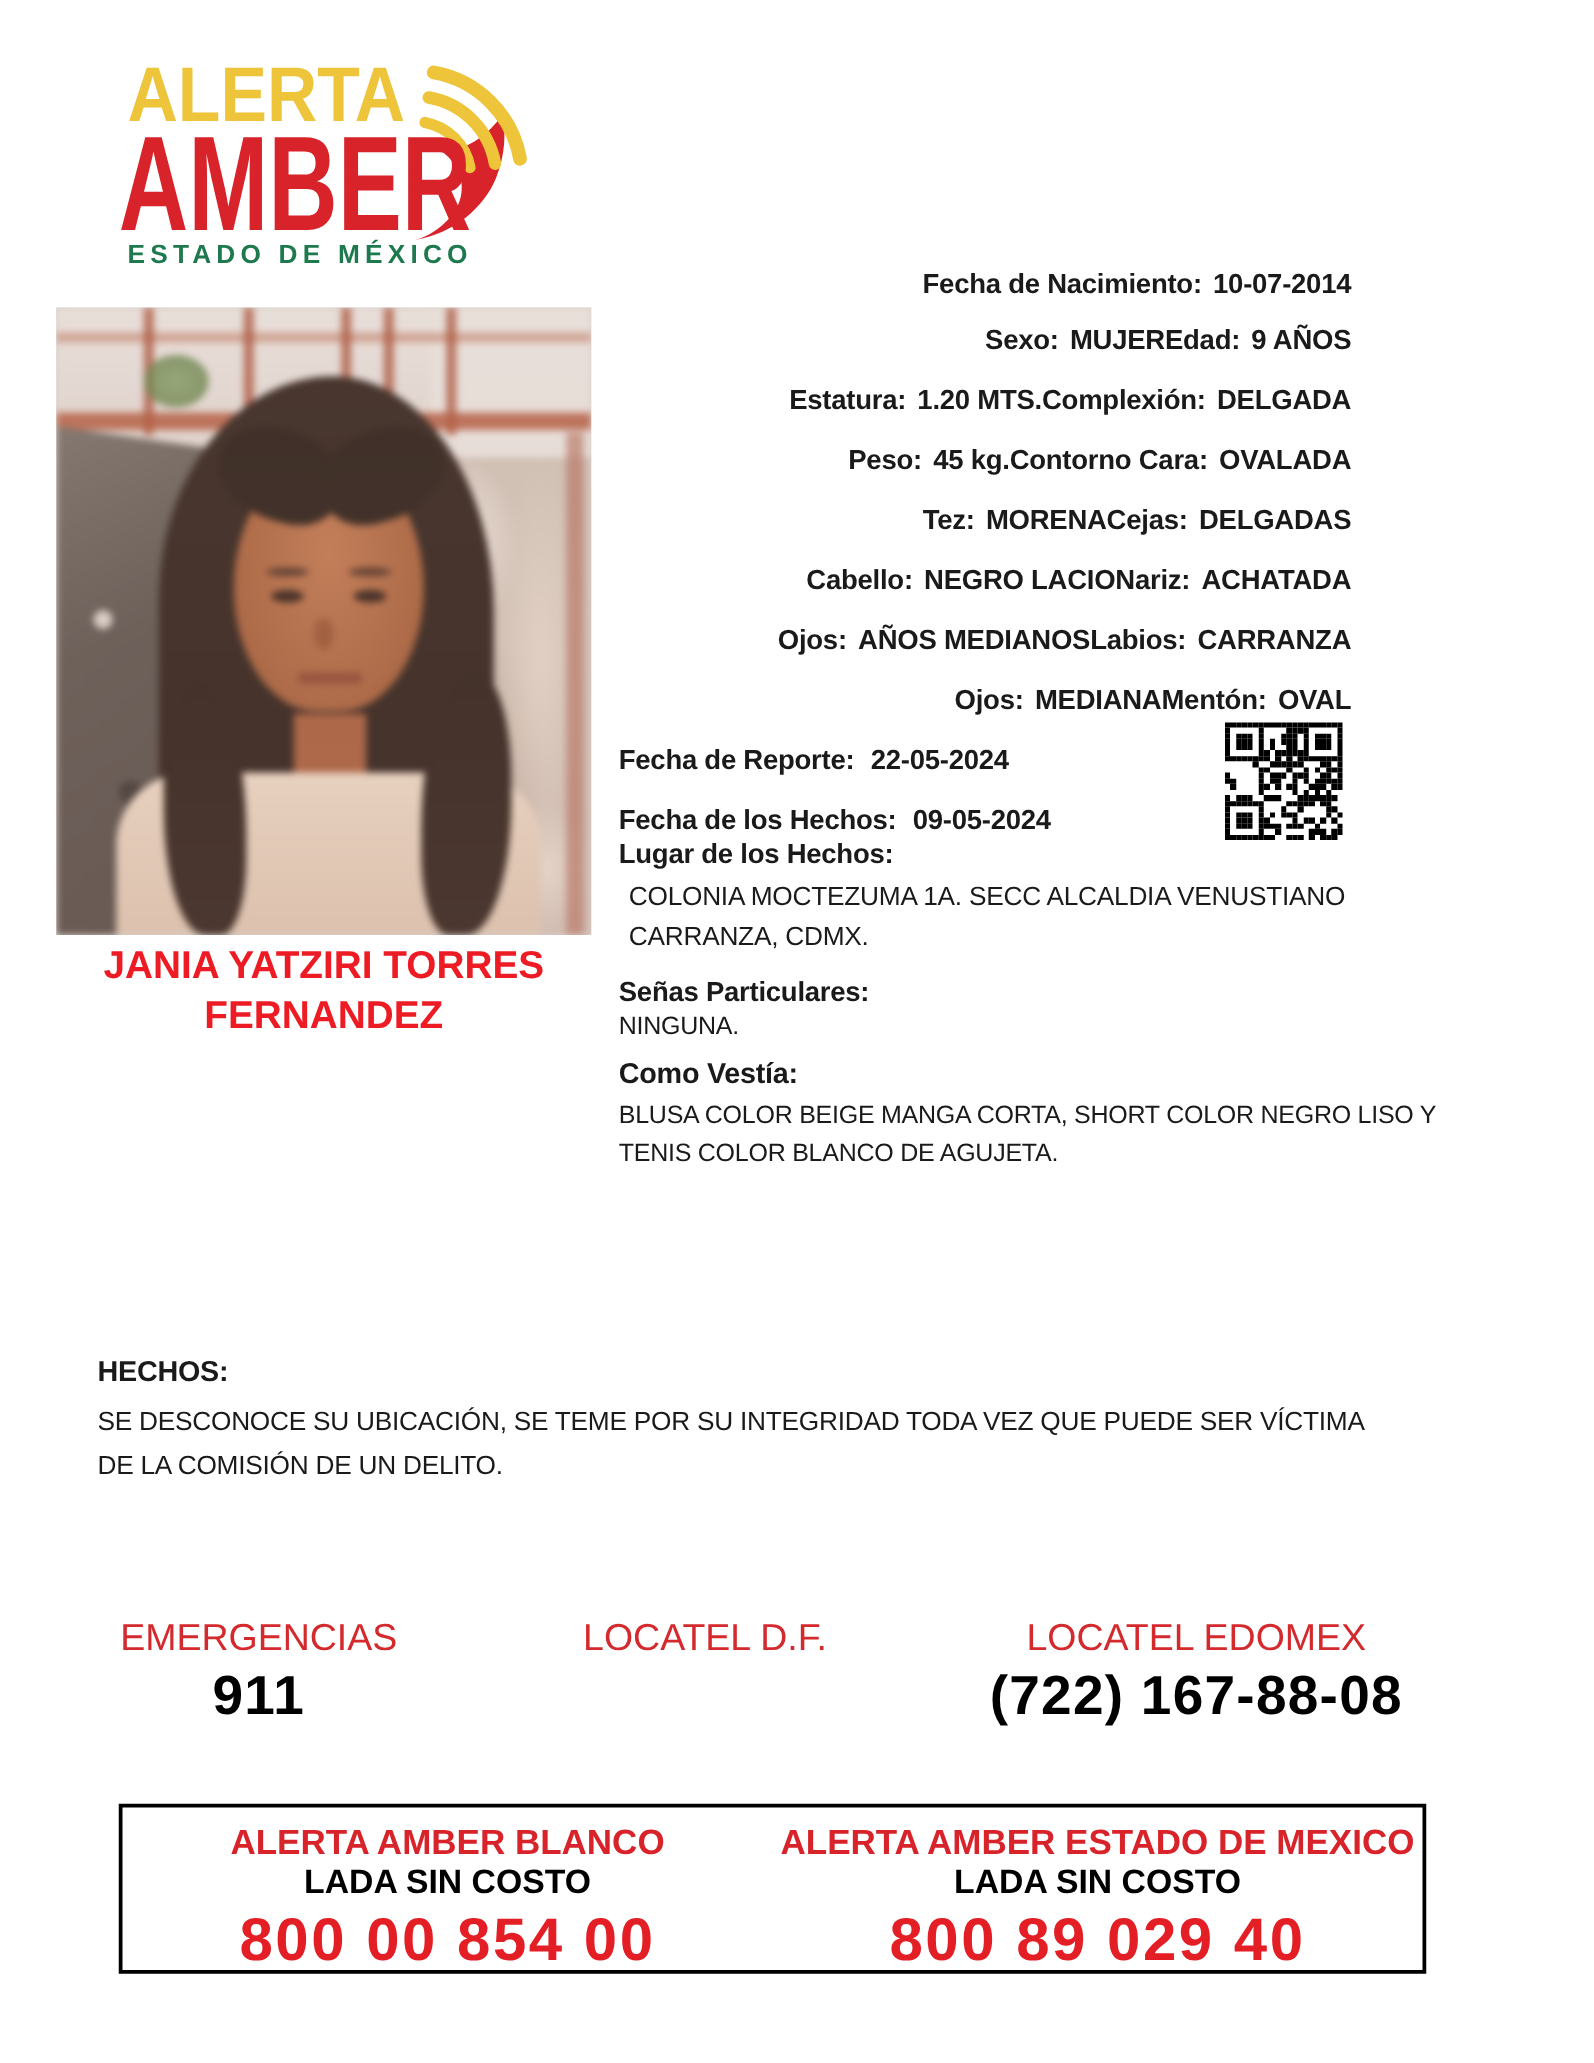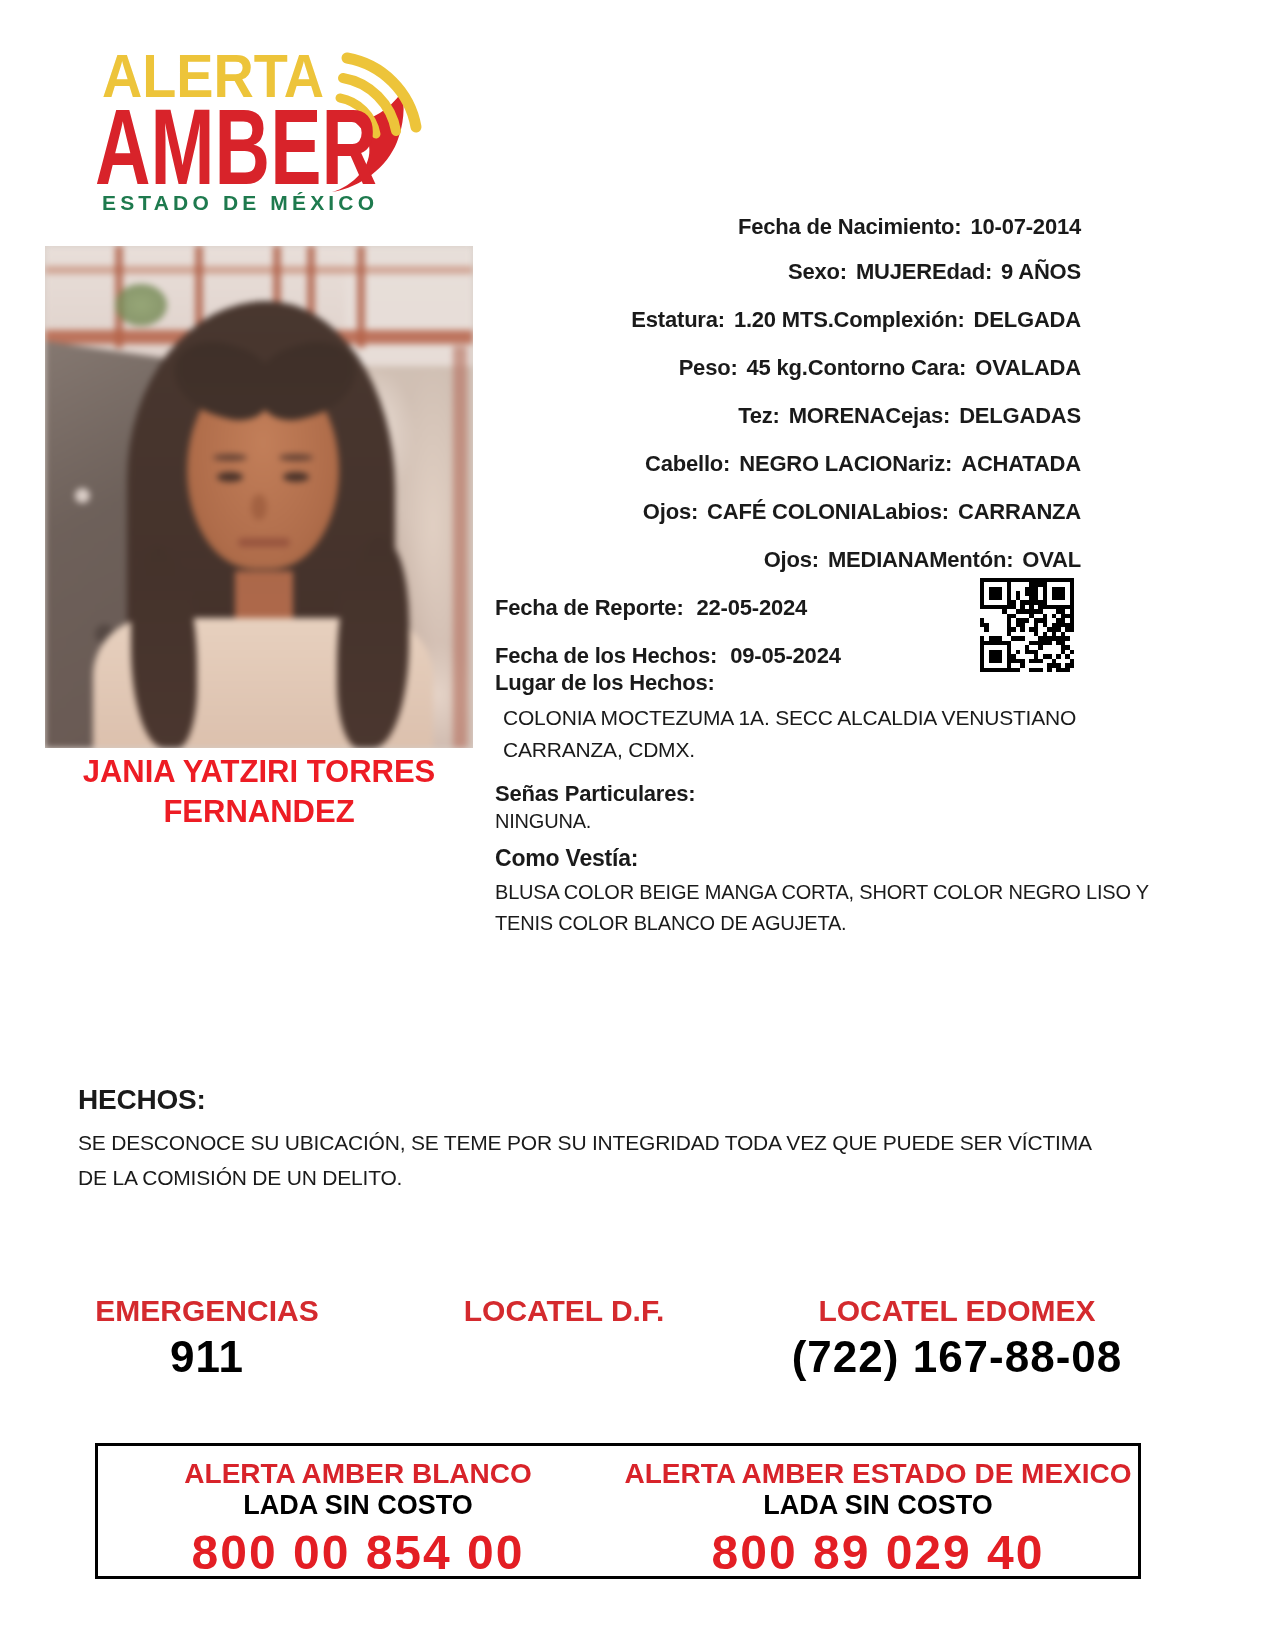--- a/index.html
+++ b/index.html
@@ -74,30 +74,30 @@
   .sections{position:absolute;left:495px;top:670px;width:672px;letter-spacing:-.2px;}
   .sec-label{font-size:22px;font-weight:bold;margin:0 0 6px 0;}
   .loc-text{font-size:21px;line-height:32px;padding-left:8px;margin:0 0 15px 0;}
   .marks-label{font-size:22px;font-weight:bold;margin:0 0 3px 0;}
   .marks-text{font-size:20px;margin:0 0 12px 0;}
   .cloth-label{font-size:23px;font-weight:bold;margin:0 0 5px 0;}
   .cloth-text{font-size:20px;line-height:31px;margin:0;}
 
   
   .hechos{position:absolute;left:78px;top:1084px;width:1040px;letter-spacing:-.2px;}
-  .hechos-label{font-size:28px;font-weight:bold;margin:0 0 9px 0;}
+  .hechos-label{font-size:23px;font-weight:bold;margin:0 0 9px 0;}
   .hechos-text{font-size:21px;line-height:35px;margin:0;}
 
   
   .contacts{position:absolute;left:40px;top:1294px;width:1120px;display:flex;}
   .contact{text-align:center;}
   .contact:nth-child(1){width:334px;}
   .contact:nth-child(2){width:380px;}
   .contact:nth-child(3){width:406px;}
-  .contact-name{color:#d42a2e;font-size:30px;font-weight:bold;}
+  .contact-name{color:#d42a2e;font-size:30px;font-weight:normal;}
   .contact-phone{color:#000;font-size:44px;font-weight:bold;margin-top:4px;letter-spacing:1px;}
 
   
   .hotline-box{position:absolute;left:95px;top:1443px;width:1040px;height:130px;border:3px solid #000;
       display:flex;background:#fff;}
   .hotline{width:50%;text-align:center;padding-top:12px;}
   .hotline-title{color:#d8232a;font-size:28px;font-weight:bold;}
   .hotline-sub{color:#000;font-size:27px;font-weight:bold;}
   .hotline-number{color:#e31e24;font-size:48px;font-weight:bold;margin-top:4px;letter-spacing:2px;}
 </style>
@@ -175,21 +175,21 @@
     </div>
     <div class="drow">
       <div class="dcell"><span class="lbl">Tez:</span><span class="val">MORENA</span></div>
       <div class="dcell right"><span class="lbl">Cejas:</span><span class="val">DELGADAS</span></div>
     </div>
     <div class="drow">
       <div class="dcell"><span class="lbl">Cabello:</span><span class="val">NEGRO LACIO</span></div>
       <div class="dcell right"><span class="lbl">Nariz:</span><span class="val">ACHATADA</span></div>
     </div>
     <div class="drow">
-      <div class="dcell"><span class="lbl">Ojos:</span><span class="val">CAFÉ COLONIA</span></div>
+      <div class="dcell"><span class="lbl">Ojos:</span><span class="val">AÑOS MEDIANOS</span></div>
       <div class="dcell right"><span class="lbl">Labios:</span><span class="val">CARRANZA</span></div>
     </div>
     <div class="drow">
       <div class="dcell"><span class="lbl">Ojos:</span><span class="val">MEDIANA</span></div>
       <div class="dcell right"><span class="lbl">Mentón:</span><span class="val">OVAL</span></div>
     </div>
 
     <div class="daterow">
       <span class="lbl">Fecha de Reporte:</span>
         <span class="val">22-05-2024</span>

